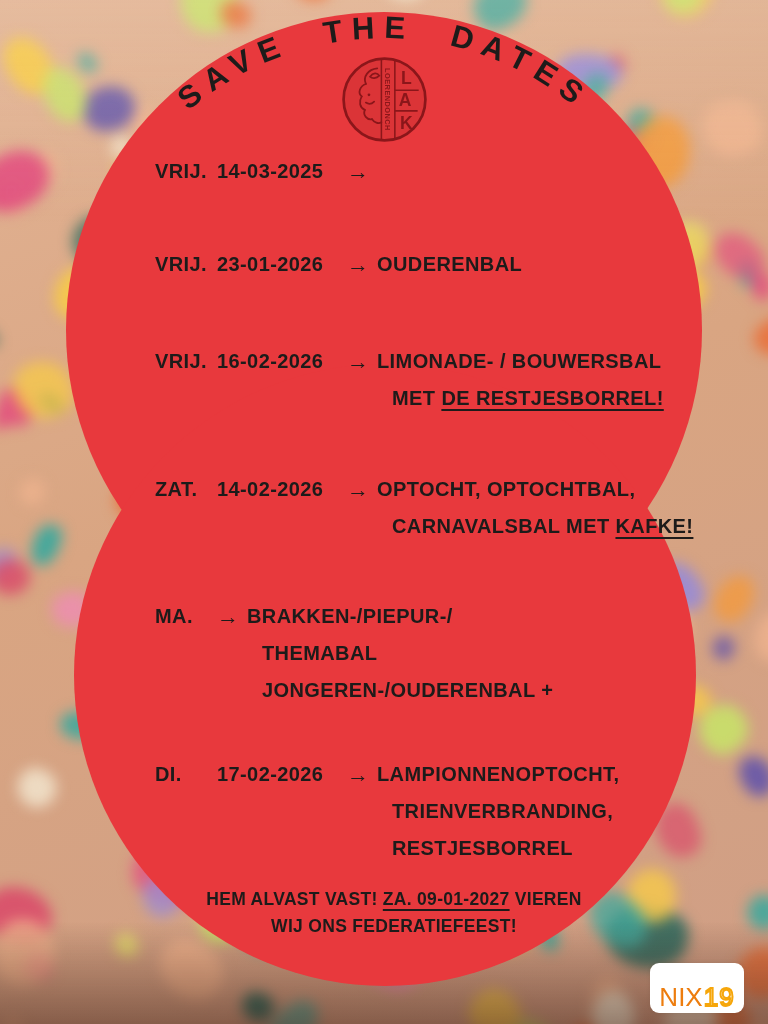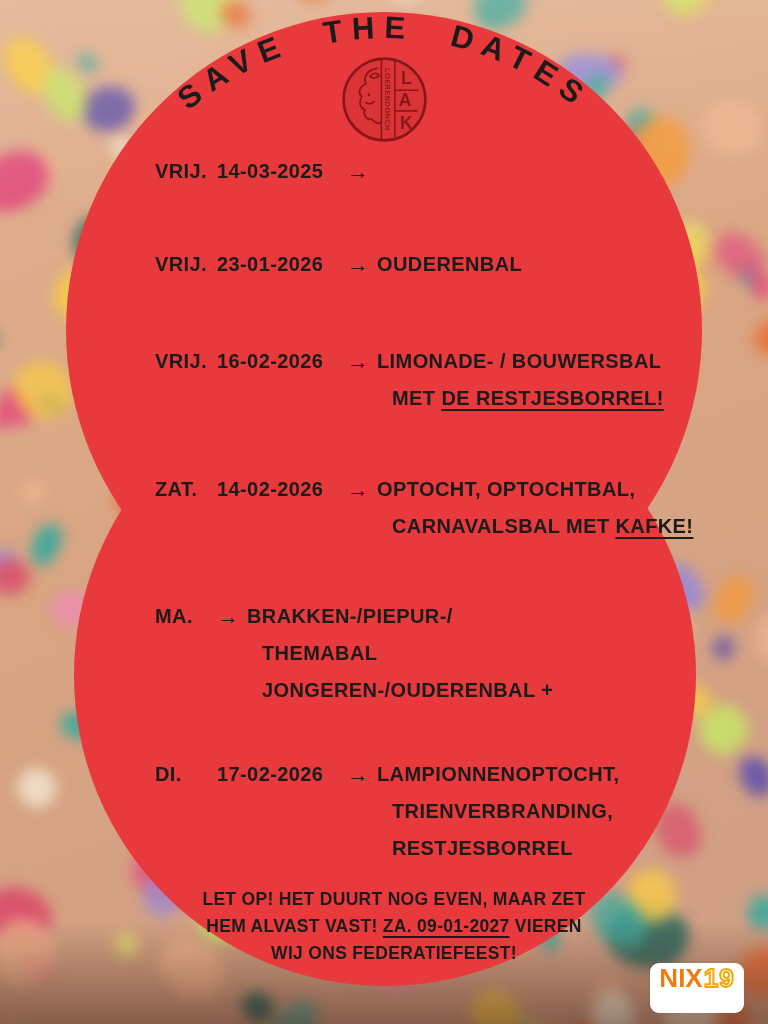--- a/index.html
+++ b/index.html
@@ -48,22 +48,22 @@
   .row .lines .line.cont{padding-left:15px;}
   .ul{text-decoration:underline;text-decoration-thickness:2px;text-underline-offset:4px;}
   
   .note{
     position:absolute;left:144px;top:886px;width:500px;text-align:center;
     color:var(--text-dark);font-size:17.5px;font-weight:700;line-height:27px;letter-spacing:.3px;
   }
   
   .badge{
     position:absolute;left:650px;top:963px;width:94px;height:50px;border-radius:9px;
-    background:var(--badge-bg);display:flex;align-items:flex-start;justify-content:center;
-    font-weight:700;font-size:26px;box-shadow:0 0 4px rgba(0,0,0,.08);
+    background:var(--badge-bg);display:flex;align-items:flex-end;justify-content:center;
+    font-weight:400;font-size:26px;box-shadow:0 0 4px rgba(0,0,0,.08);
   }
   .badge .nix{color:var(--nix-orange);}
   .badge .n18{color:#ffffff;-webkit-text-stroke:2px var(--nix-outline);letter-spacing:1px;margin-left:1px;}
 </style>
 </head>
 <body>
 
 <div class="poster">
 
   <div id="confetti">
@@ -326,21 +326,20 @@
     <span class="arr">→</span>
     <div class="lines">
           <div class="line"><span>LAMPIONNENOPTOCHT,</span></div>
           <div class="line cont"><span>TRIENVERBRANDING,</span></div>
           <div class="line cont"><span>RESTJESBORREL</span></div>
         </div>
   </div>
 </div>
 
   <div class="note">
-      <div class="line"><span>LET OP!  HET DUURT NOG EVEN, MAAR ZET</span></div>
       <div class="line"><span>HEM ALVAST VAST! </span><span class="ul">ZA. 09-01-2027</span><span> VIEREN</span></div>
       <div class="line"><span>WIJ ONS FEDERATIEFEEST!</span></div>
     </div>
 
   <div class="badge">
     <span class="nix">NIX</span>
       <span class="n18">19</span>
   </div>
 
 </div>

